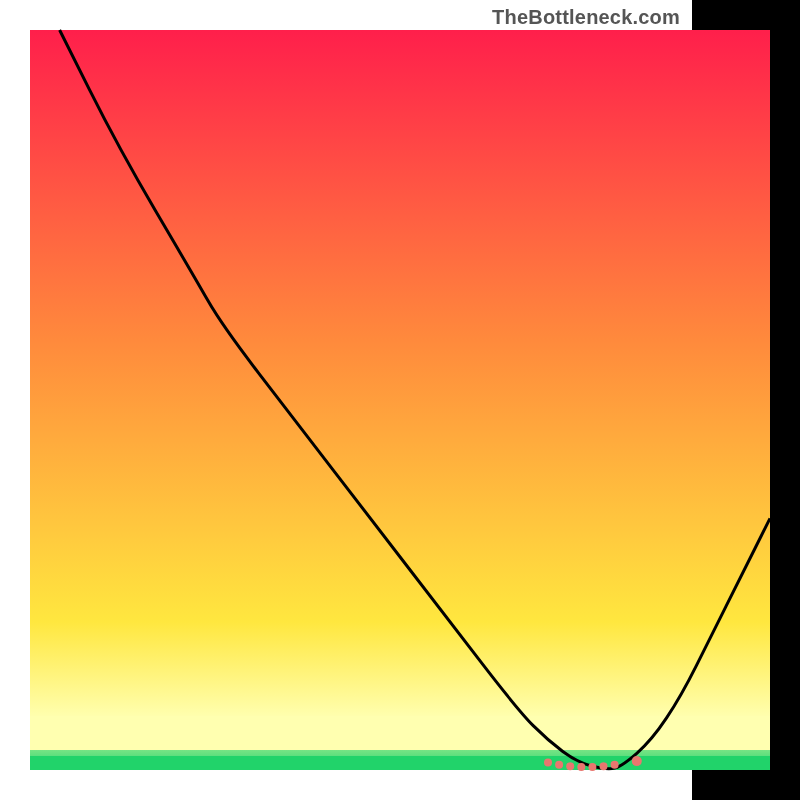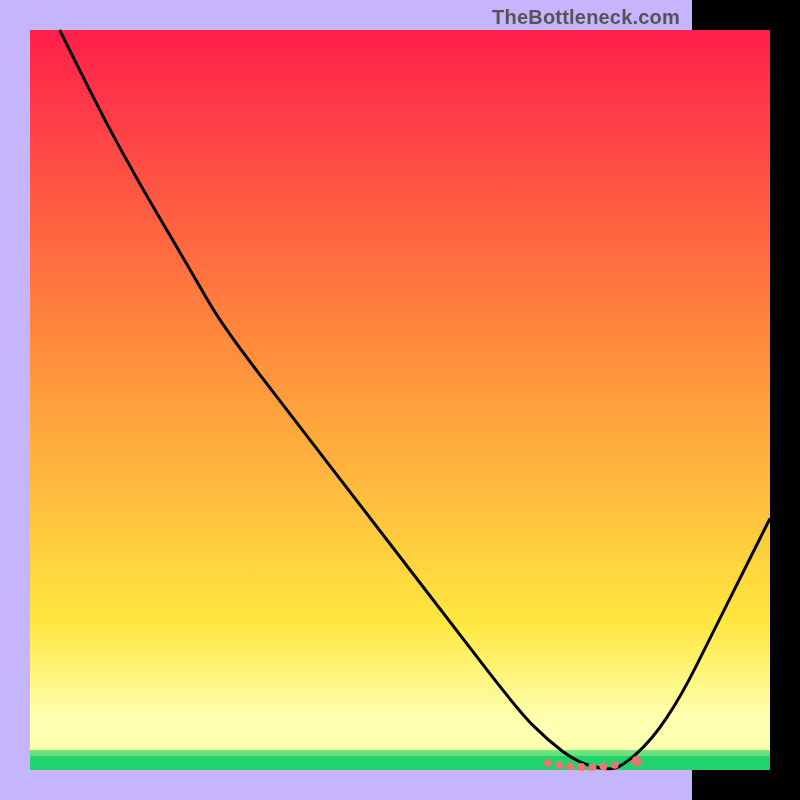--- a/index.html
+++ b/index.html
@@ -8,21 +8,21 @@
     width: 800px;
     height: 800px;
     background: #000;
     overflow: hidden;
     font-family: Arial, Helvetica, sans-serif;
   }
   .stage {
     position: relative;
     width: 692px;
     height: 800px;
-    background: #c4b5fd;
+    background: #ffffff;
   }
   .watermark {
     position: absolute;
     top: 6px;
     right: 12px;
     color: #555;
     font-size: 20px;
     font-weight: 600;
     letter-spacing: 0.2px;
     z-index: 30;

